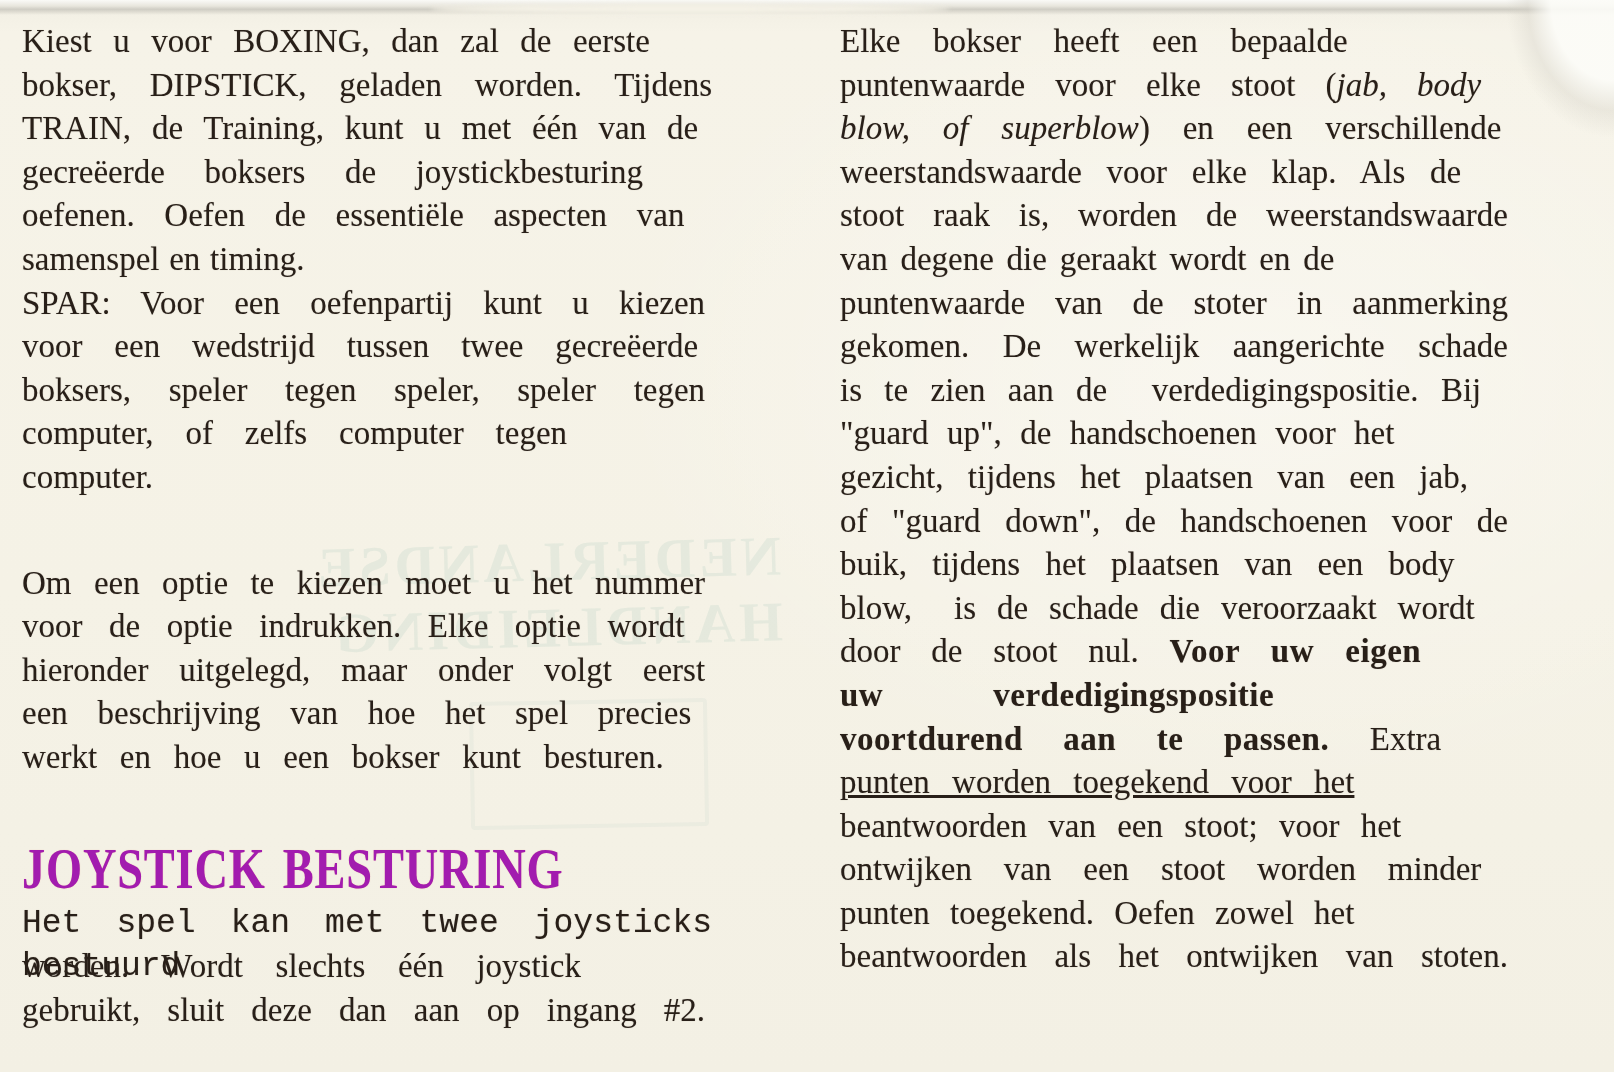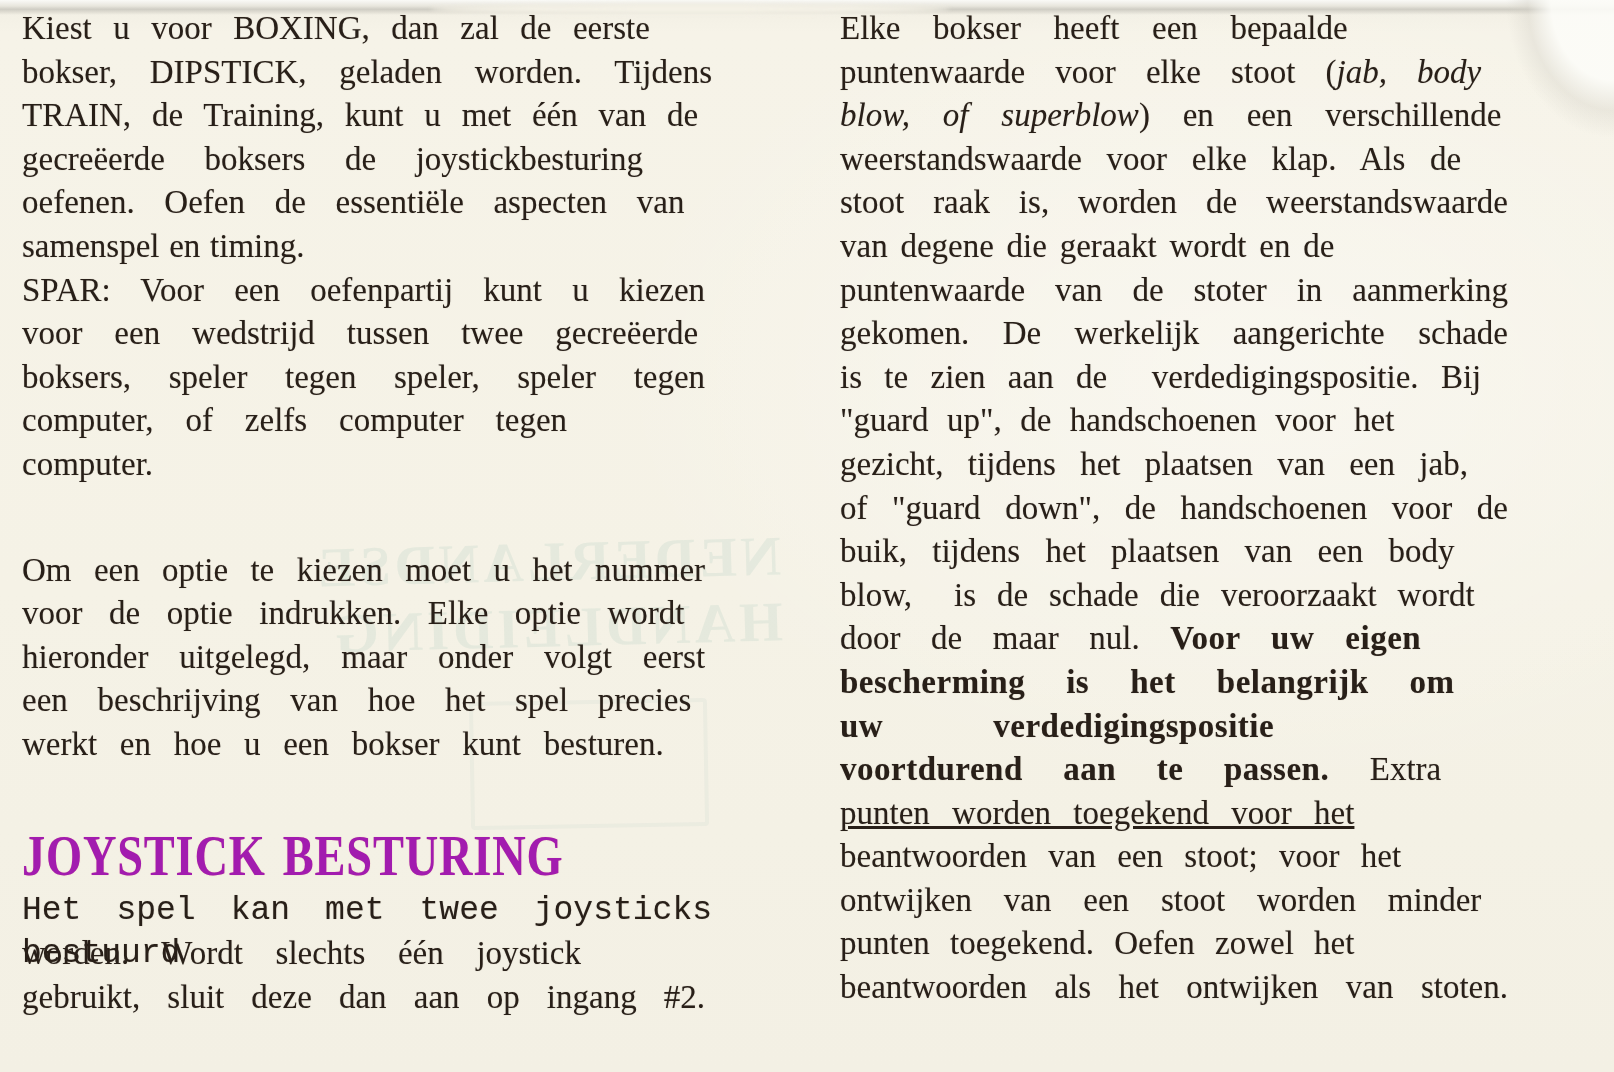--- a/index.html
+++ b/index.html
@@ -36,21 +36,21 @@
     font-weight:bold;font-size:56px;line-height:66px;letter-spacing:4px;
     color:rgba(125,175,165,0.13);
     text-align:center;user-select:none;
   }
   .ghost-box{
     position:absolute;left:470px;top:700px;width:230px;height:120px;
     transform:rotate(-1deg);
     border:4px solid rgba(130,175,165,0.07);border-radius:4px;
   }
   .col{
-    position:absolute;top:7px;
+    position:absolute;top:20px;
     font-size:33px;line-height:43.6px;color:#281f18;
     text-shadow:0 0 1px rgba(45,35,25,0.30);
     word-spacing:1.5px;
   }
   .col-left{left:22px;width:690px;}
   .col-right{left:840px;width:668px;}
   .line{height:43.6px;white-space:normal;}
   .just{text-align:justify;text-align-last:justify;}
   .s-i{font-style:italic;}
   .s-b{font-weight:bold;letter-spacing:0.5px;}
@@ -108,22 +108,21 @@
     <div class="line just" style="width: 100%;"><span class="s-n">stoot raak is, worden de weerstandswaarde</span></div>
     <div class="line just" style="width: 74%;"><span class="s-n">van degene die geraakt wordt en de</span></div>
     <div class="line just" style="width: 100%;"><span class="s-n">puntenwaarde van de stoter in aanmerking</span></div>
     <div class="line just" style="width: 100%;"><span class="s-n">gekomen. De werkelijk aangerichte schade</span></div>
     <div class="line just" style="width: 96%;"><span class="s-n">is te zien aan de &nbsp;verdedigingspositie. Bij</span></div>
     <div class="line just" style="width: 83%;"><span class="s-n">"guard up", de handschoenen voor het</span></div>
     <div class="line just" style="width: 94%;"><span class="s-n">gezicht, tijdens het plaatsen van een jab,</span></div>
     <div class="line just" style="width: 100%;"><span class="s-n">of "guard down", de handschoenen voor de</span></div>
     <div class="line just" style="width: 92%;"><span class="s-n">buik, tijdens het plaatsen van een body</span></div>
     <div class="line just" style="width: 95%;"><span class="s-n">blow, &nbsp;is de schade die veroorzaakt wordt</span></div>
-    <div class="line just" style="width: 87%;"><span class="s-n">door de maar nul. </span><span class="s-b">Voor uw eigen</span></div>
-    <div class="line just" style="width: 92%;"><span class="s-b">bescherming is het belangrijk om</span></div>
+    <div class="line just" style="width: 87%;"><span class="s-n">door de stoot nul. </span><span class="s-b">Voor uw eigen</span></div>
     <div class="line just" style="width: 65%;"><span class="s-b">uw verdedigingspositie</span></div>
     <div class="line just" style="width: 90%;"><span class="s-b">voortdurend aan te passen. </span><span class="s-n">Extra</span></div>
     <div class="line just" style="width: 77%; text-decoration: underline;"><span class="s-n">punten worden toegekend voor het</span></div>
     <div class="line just" style="width: 84%;"><span class="s-n">beantwoorden van een stoot; voor het</span></div>
     <div class="line just" style="width: 96%;"><span class="s-n">ontwijken van een stoot worden minder</span></div>
     <div class="line just" style="width: 77%;"><span class="s-n">punten toegekend. Oefen zowel het</span></div>
     <div class="line just" style="width: 100%;"><span class="s-n">beantwoorden als het ontwijken van stoten.</span></div>
   </div>
 
 </body></html>

